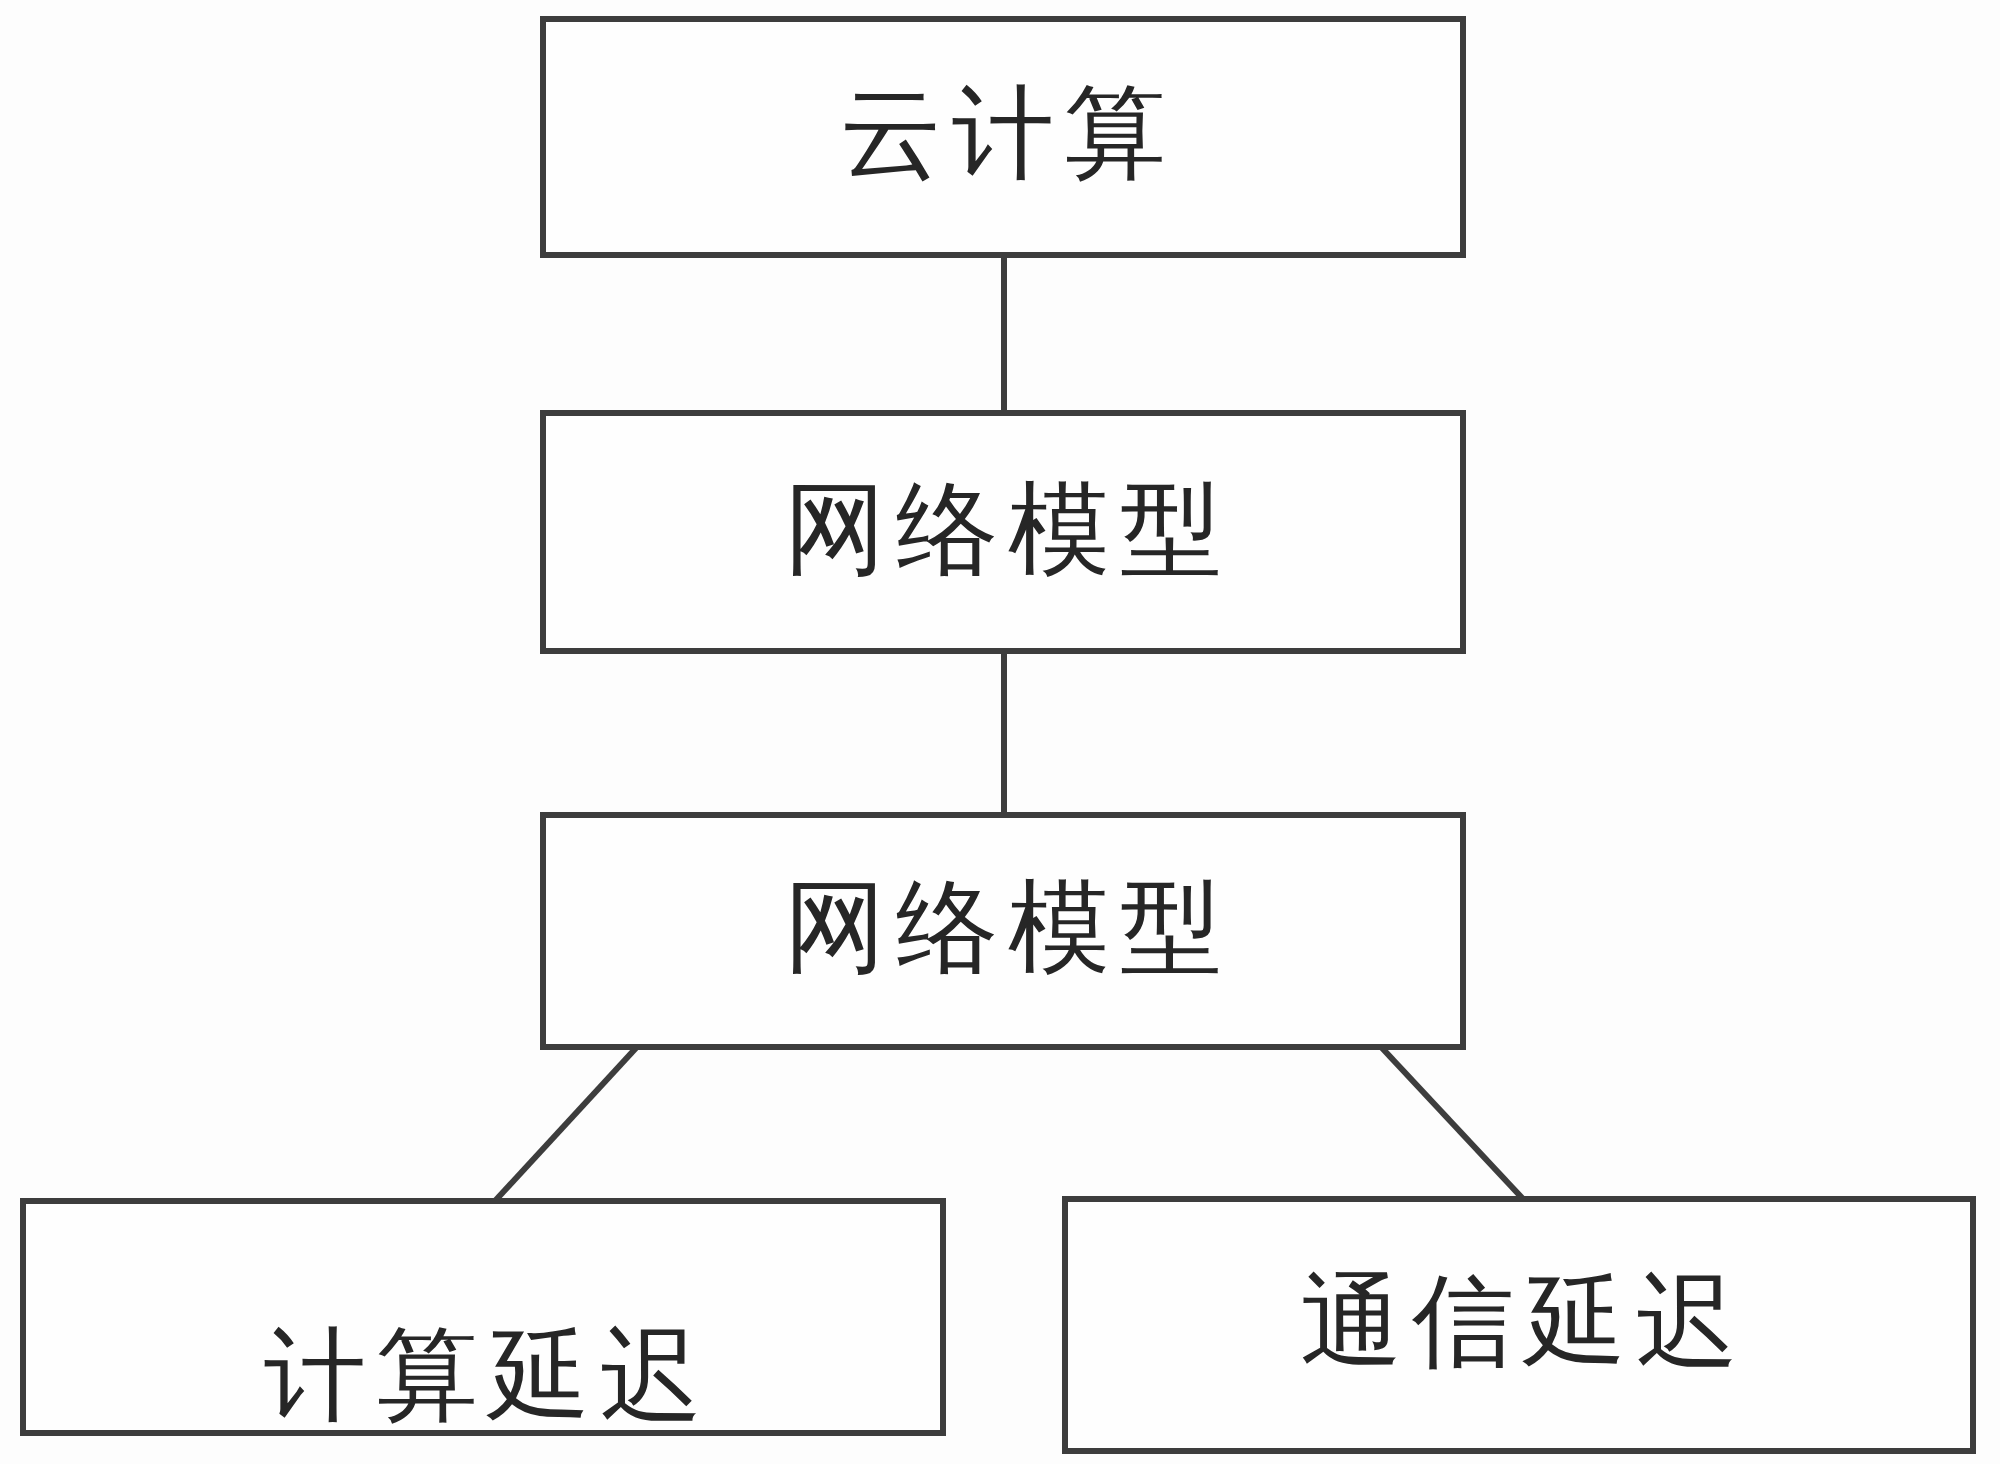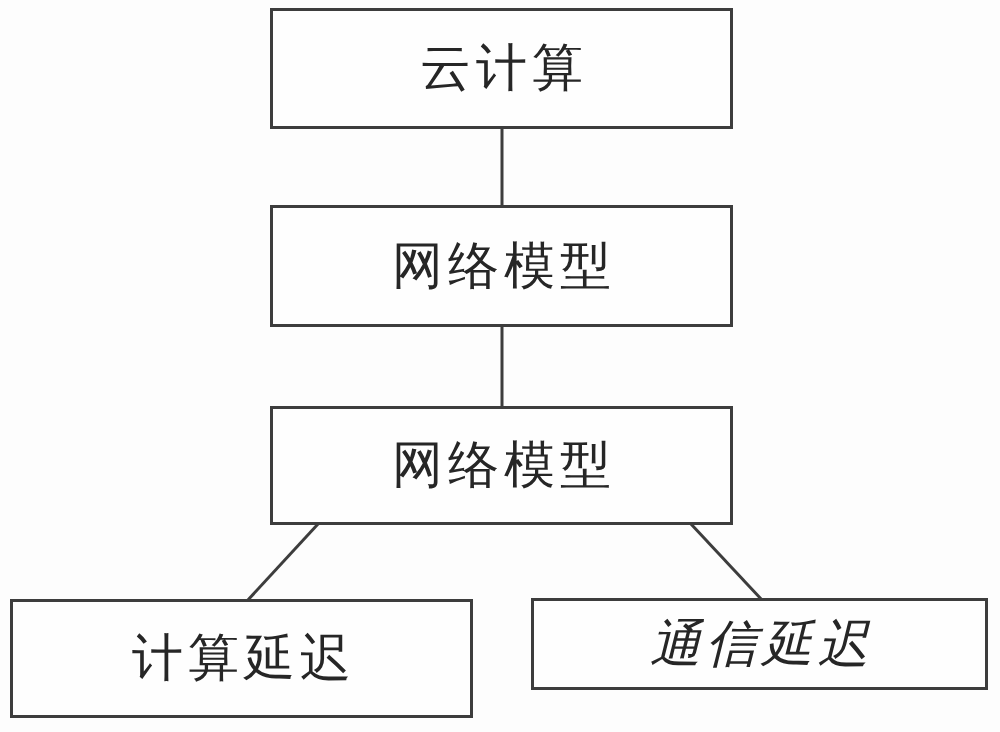--- a/index.html
+++ b/index.html
@@ -35,22 +35,22 @@
     font-size: 51px;
     letter-spacing: 5px;
     color: #262626;
     white-space: nowrap;
     line-height: 1;
     padding-left: 5px; 
   }
   .node-cloud        { left: 270px; top:   8px; width: 463px; height: 121px; font-family: Liberation Serif, serif; }
   .node-network      { left: 270px; top: 205px; width: 463px; height: 122px; }
   .node-edge         { left: 270px; top: 406px; width: 463px; height: 119px; }
-  .node-compute      { left:  10px; top: 599px; width: 463px; height: 119px; }
-  .node-comm         { left: 531px; top: 598px; width: 457px; height: 92px; font-style: italic; }
+  .node-compute      { left:  10px; top: 599px; width: 463px; height: 119px; align-items: flex-end; }
+  .node-comm         { left: 531px; top: 598px; width: 457px; height: 129px; }
 </style>
 </head>
 <body>
 
 <div class="canvas">
 
   <svg class="connectors" width="1000" height="732" viewBox="0 0 1000 732" stroke="#3d3d3d" stroke-width="3">
     <line x1="502" y1="127" x2="502" y2="207"></line>
     <line x1="502" y1="325" x2="502" y2="408"></line>
     <line x1="318" y1="524" x2="247" y2="601"></line>

